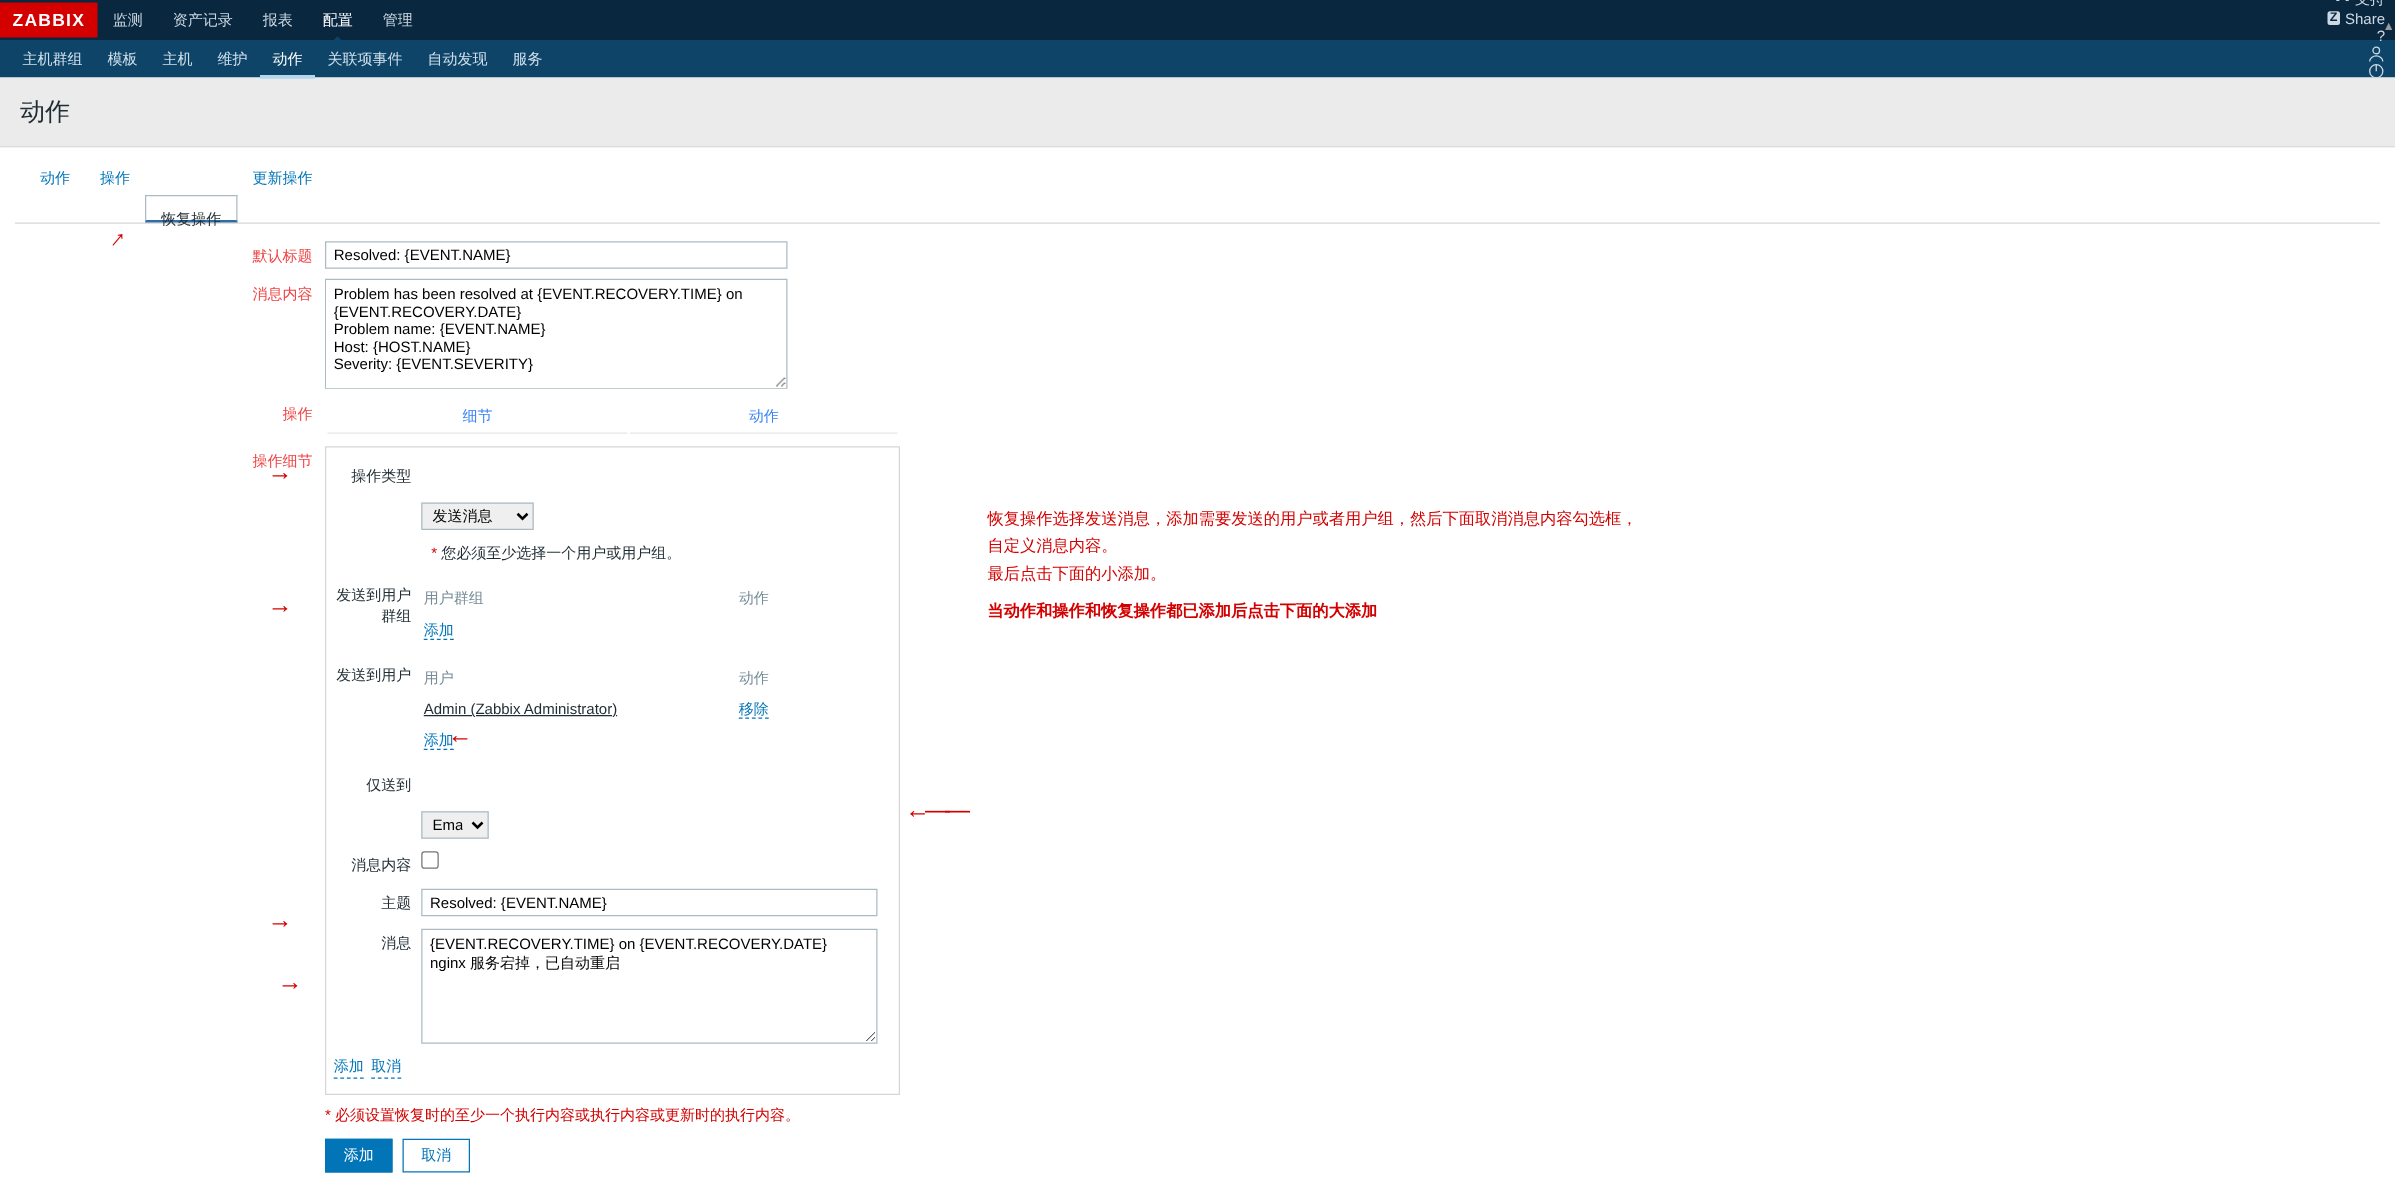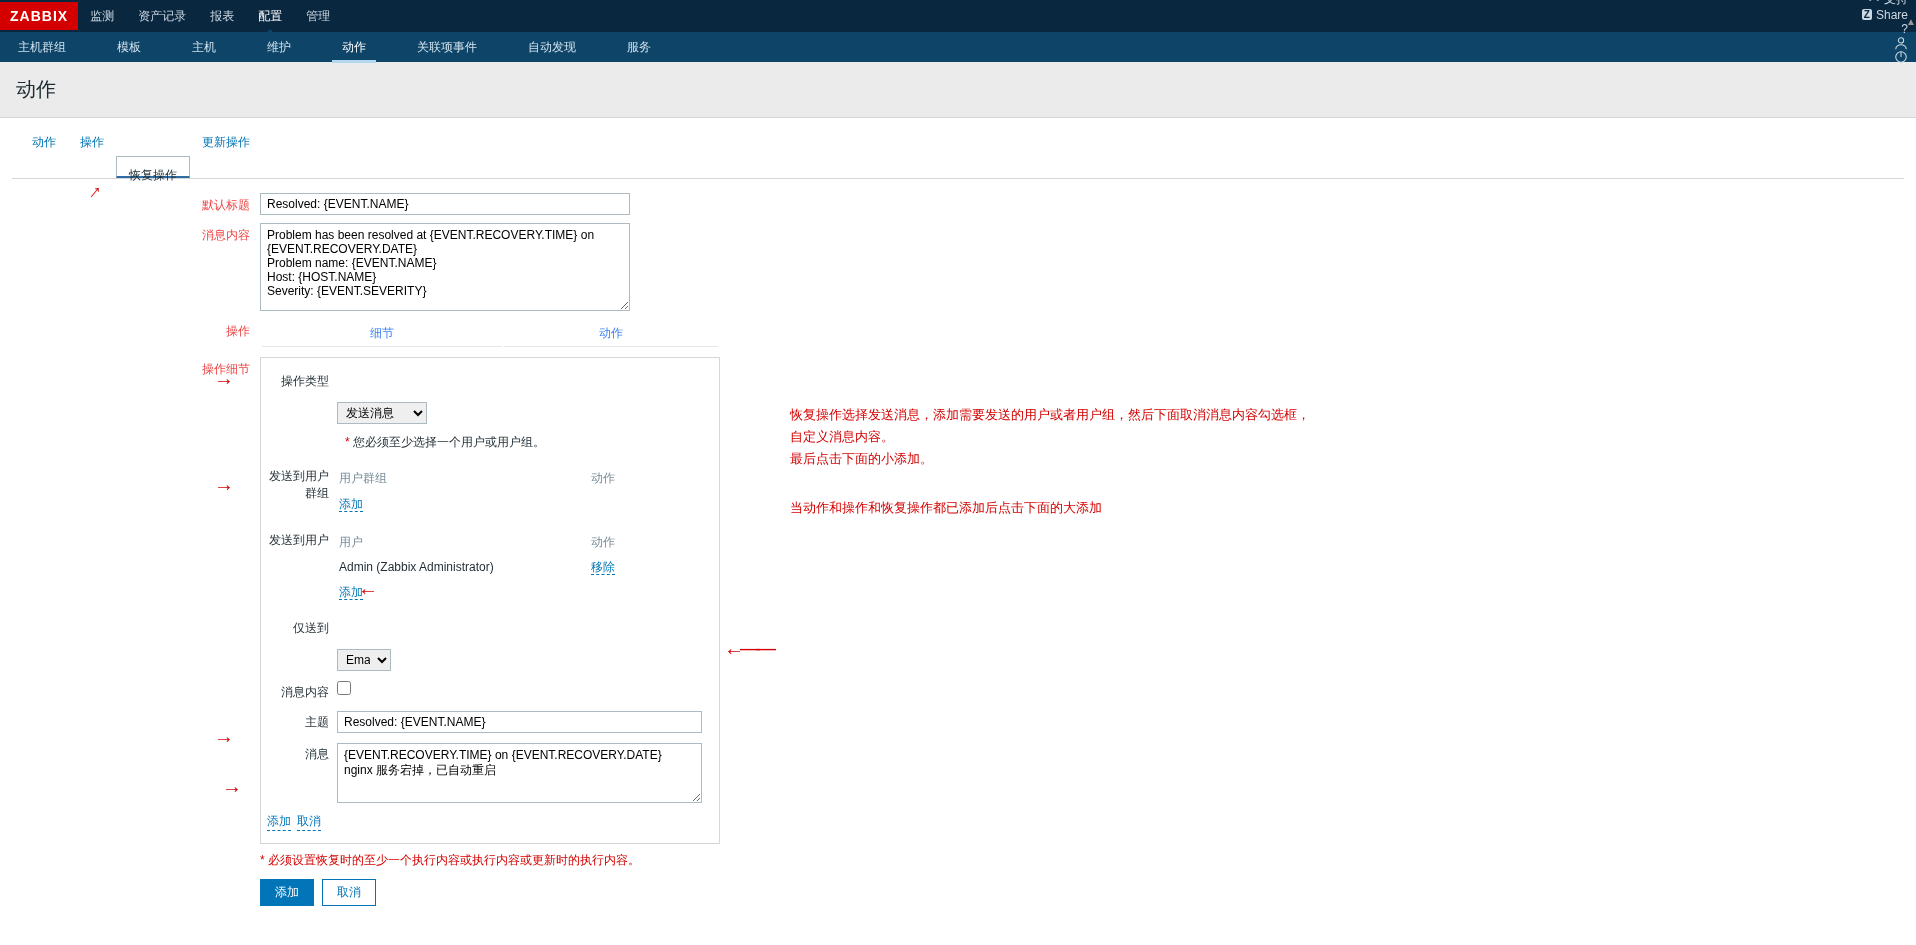--- a/index.html
+++ b/index.html
@@ -8,34 +8,34 @@
 .logo { background: #d40000; color: #fff; font-weight: bold; font-size: 14px; padding: 6px 10px; letter-spacing: 1px; }
 .topnav { display: flex; }
 .topnav a { color: #ccd9e2; padding: 8px 12px; text-decoration: none; font-size: 12px; cursor: pointer; }
 .topnav a.active { color: #fff; position: relative; }
 .topnav a.active::after { content:""; position:absolute; left:50%; bottom:-1px; margin-left:-5px; border:5px solid transparent; border-bottom-color:#0e4468; }
 .topright { margin-left: auto; display:flex; align-items:flex-end; gap:0;flex-direction:column; }
 .searchbox { position:relative; margin-right:8px; }
 .searchbox input { width: 140px; height:22px; border:1px solid #ccc; padding:2px 24px 2px 6px; font-size:11px; }
 .searchbox .sicn { position:absolute; right:4px; top:3px; color:#768d99; font-size:14px; }
 .tbtn { color:#ccd9e2; padding:0 8px; font-size:12px; display:flex; align-items:center; gap:4px; cursor:pointer; }
-.subnav { background: #0e4468; height: 30px; display:flex; align-items:center; padding:0 8px;gap:31px; }
+.subnav { background: #0e4468; height: 30px; display:flex; align-items:center; padding:0 8px; }
 .subnav a { color:#cfe0ec; padding:7px 10px; text-decoration:none; font-size:12px; cursor:pointer; }
 .subnav a.on { color:#fff; border-bottom:3px solid #b3d7ef; padding-bottom:4px; }
 .pagehdr { background:#ebebeb; padding:14px 16px; font-size:20px; color:#1f2c33; border-bottom:1px solid #d6d6d6; }
 .content { background:#fff; padding:6px 12px 40px; position:relative; }
 .tabrow { border-bottom:1px solid #d6d6d6; display:flex; gap:0; padding-left:8px; }
 .tabrow a { color:#0275b8; padding:10px 12px 8px; text-decoration:none; font-size:12px; cursor:pointer; }
 .tabrow a.sel { color:#1f2c33; border-bottom:2px solid #2f6ea5; }
 .form { padding-top:14px; }
 .row { display:flex; align-items:flex-start; margin-bottom:8px; }
 .lbl { width:248px; text-align:right; padding-right:10px; color:#ef4444; padding-top:4px; font-size:12px; }
 .txt { width:370px; height:22px; border:1px solid #acbbc2; padding:2px 6px; font-size:12px; }
 .ta { width:370px; height:88px; border:1px solid #acbbc2; padding:4px 6px; font-size:12px; resize:vertical; font-family:inherit; }
-.ta2 { width:365px; height:60px; }
+.ta2 { width:365px; height:92px; }
 .opstbl { width:460px; }
 .opstbl th { text-align:center; color:#3b82f6; font-weight:normal; font-size:12px; padding:4px 0; border-bottom:1px solid #e6e6e6; }
 .detailbox { border:1px solid #d6d6d6; width:460px; padding:12px 0 12px 0; }
 .drow { display:flex; align-items:flex-start; margin-bottom:10px; }
 .dlbl { width:76px; text-align:right; padding-right:8px; color:#1f2c33; padding-top:3px; font-size:12px; }
 .sel { border:1px solid #acbbc2; padding:2px 4px; font-size:12px; height:22px;margin-top:32px; }
 .hint { color:#1f2c33; font-size:12px; padding-left:84px; }
 .hint::before { content:"* "; color:#d40000; }
 .subtbl { width:366px; }
 .subtbl th { text-align:left; color:#768d99; font-weight:normal; font-size:12px; padding:3px 0;font-family:Liberation Mono, monospace; }
@@ -181,21 +181,21 @@
 
         <div class="drow" style="margin-top:14px">
           <div class="dlbl">发送到用户</div>
           <table class="subtbl">
             <tbody>
                 <tr>
               <th style="width:250px">用户</th>
               <th>动作</th>
             </tr>
             <tr>
-              <td style="padding:4px 0;">Admin (Zabbix Administrator)</td>
+              <td style="padding:4px 0;text-decoration:underline;">Admin (Zabbix Administrator)</td>
               <td><a class="link">移除</a></td>
             </tr>
             <tr>
                   <td colspan="2" style="padding-top:4px"><a class="link">添加</a></td>
                 </tr>
           </tbody>
             </table>
         </div>
 
         <div class="drow" style="margin-top:14px">
@@ -249,17 +249,17 @@
   <span class="arrow left" style="left:358px; top:460px;"></span>
   <span class="arrow left" style="left:724px; top:520px; letter-spacing:-4px;">——</span>
   <span class="arrow right" style="left:214px; top:608px;"></span>
   <span class="arrow right" style="left:222px; top:658px;"></span>
 
   <div class="annot" style="left:790px; top:286px;">
     <div>恢复操作选择发送消息，添加需要发送的用户或者用户组，然后下面取消消息内容勾选框，</div>
     <div>自定义消息内容。</div>
     <div>最后点击下面的小添加。</div>
   </div>
-  <div class="annot" style="left:790px; top:379px;">当动作和操作和恢复操作都已添加后点击下面的大添加</div>
+  <div class="annot" style="left:790px; top:360px;font-weight:bold;">当动作和操作和恢复操作都已添加后点击下面的大添加</div>
 
 </div>
 
 <div class="scrollind"></div>
 
 </body></html>

